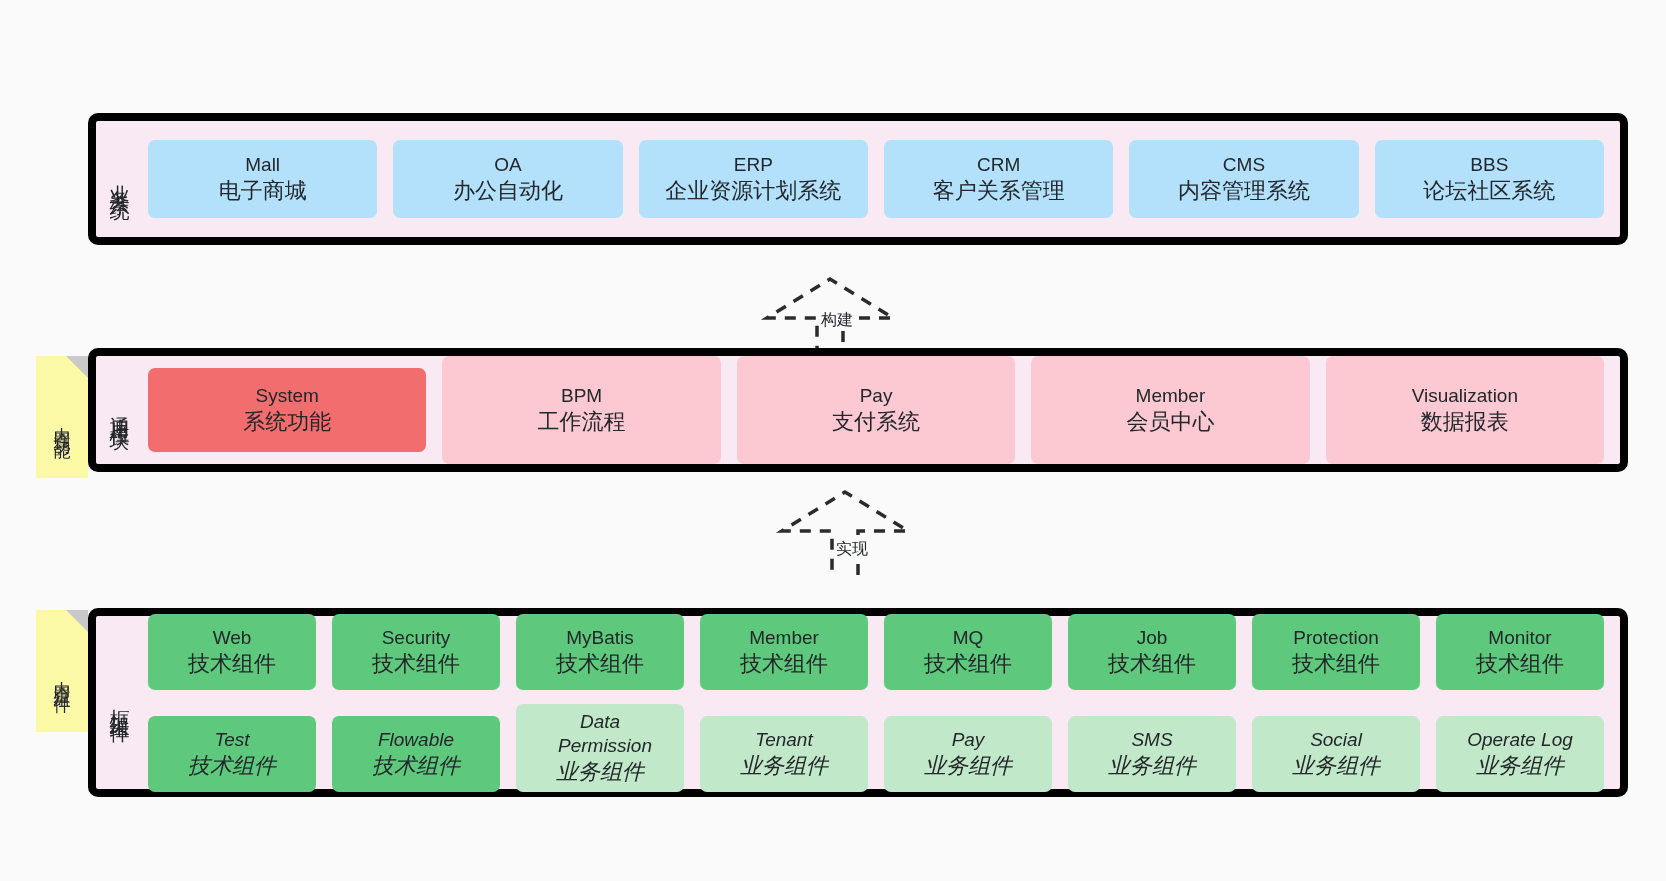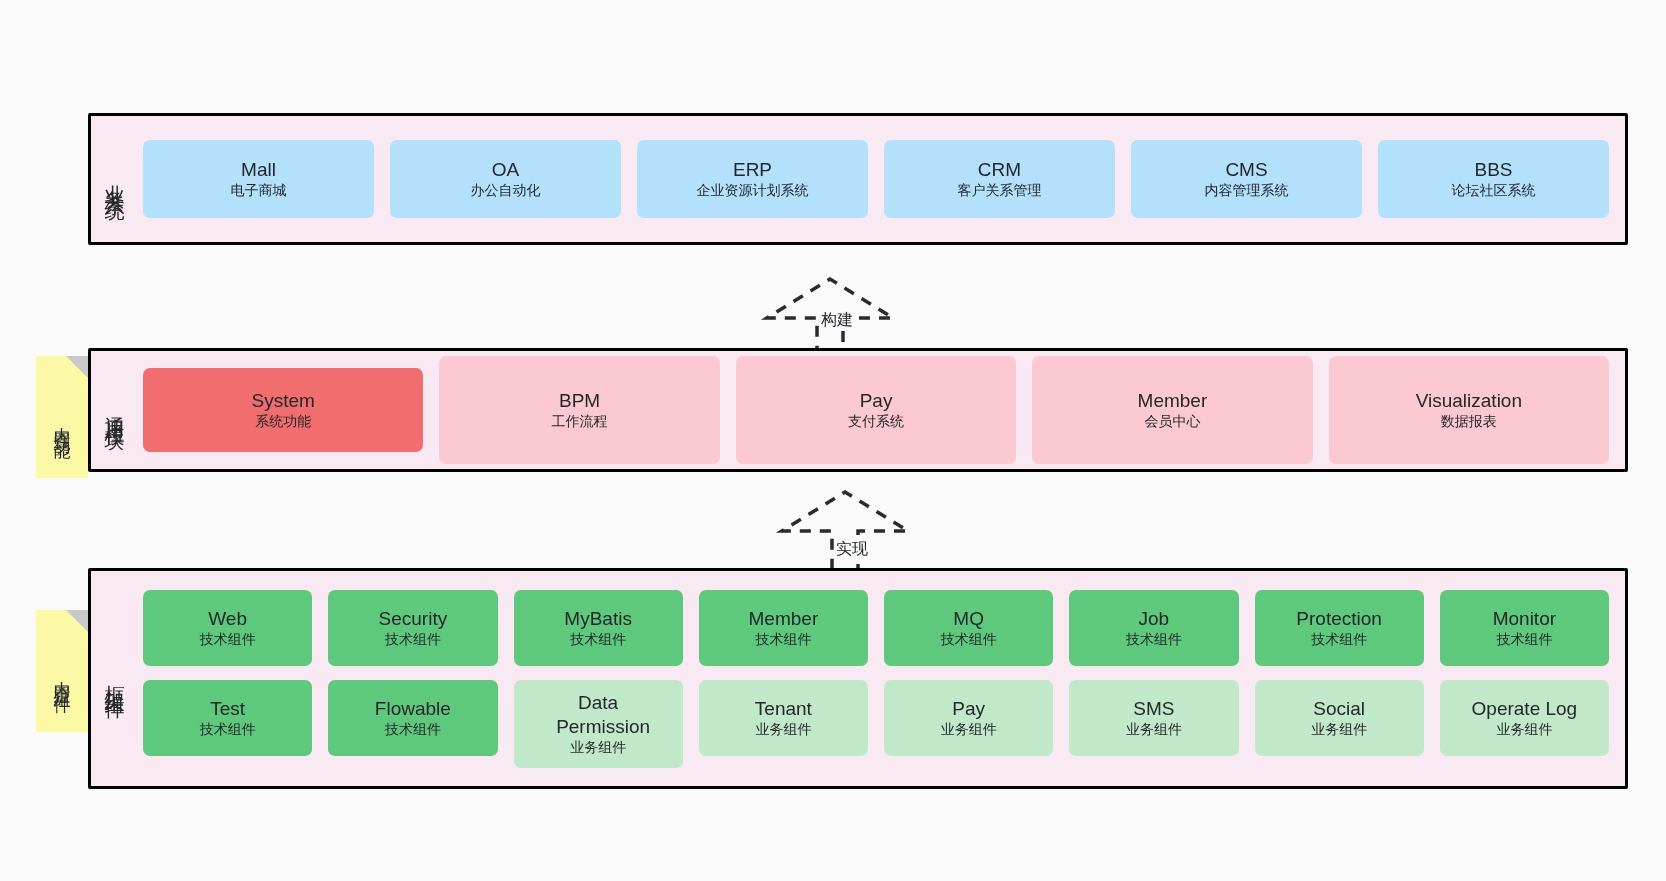--- a/index.html
+++ b/index.html
@@ -13,22 +13,22 @@
   #stage {
     position: relative;
     width: 1666px; height: 881px;
     background: #fafafa;
   }
 
   
   .band {
     position: absolute;
     background: #f9e9f3;
-    border: 3px solid #000000;
-    border-radius: 2px;
+    border: 8px solid #000000;
+    border-radius: 10px;
     display: flex;
     align-items: stretch;
   }
   .band-title {
     width: 48px;
     flex: 0 0 48px;
     display: flex;
     align-items: center;
     justify-content: center;
     padding: 6px 0;
@@ -69,21 +69,21 @@
     border-radius: 7px;
     display: flex;
     flex-direction: column;
     align-items: center;
     justify-content: center;
     text-align: center;
     color: #23272b;
     padding: 6px 4px;
   }
   .card .t1 { font-size: 19px; line-height: 1.25; }
-  .card .t2 { font-size: 14px; line-height: 1.25; }
+  .card .t2 { font-size: 22px; line-height: 1.25; }
 
   .c-blue      { background: #b3e0fb; height: 78px; }
   .c-red       { background: #f26d6d; height: 84px; }
   .c-pink      { background: #fcc9d3; height: 108px; align-items: center; }
   .c-green     { background: #5ec97c; height: 76px; }
   .c-lightgreen{ background: #c2e8ca; height: 76px; }
   .c-tall      { height: 88px; }
 
   
   .sticky {
@@ -206,21 +206,21 @@
       <path d="M 88 88 L 88 44 L 138 44 L 75 5 L 12 44 L 62 44 L 62 88" fill="none" stroke="#2b2b2b" stroke-width="3.5" stroke-dasharray="11 9" stroke-linecap="butt" stroke-linejoin="miter"></path>
     </svg>
     <div class="arrow-label" style="left:64px; top:36px;margin-top:16px;">实现</div>
   </div>
 
   <div class="sticky" style="left:36px; top:610px; width:52px; height:122px;">
     <div class="fold"></div>
     <span>内置组件</span>
   </div>
 
-  <div class="band" style="left:88px; top:568px; width:1540px; height:221px;">
+  <div class="band" style="left:88px; top:608px; width:1540px; height:189px;">
     <div class="band-title">
       <span>框架组件</span>
     </div>
     <div class="band-body two-row">
 
       <div class="row">
         <div class="card c-green">
           <div class="t1">Web</div>
           <div class="t2">技术组件</div>
         </div>
@@ -247,21 +247,21 @@
         <div class="card c-green">
           <div class="t1">Protection</div>
           <div class="t2">技术组件</div>
         </div>
         <div class="card c-green">
           <div class="t1">Monitor</div>
           <div class="t2">技术组件</div>
         </div>
       </div>
 
-      <div class="row" style="align-items:flex-start;">
+      <div class="row" style="align-items:flex-end;font-style:italic;">
         <div class="card c-green">
           <div class="t1">Test</div>
           <div class="t2">技术组件</div>
         </div>
         <div class="card c-green">
           <div class="t1">Flowable</div>
           <div class="t2">技术组件</div>
         </div>
         <div class="card c-lightgreen c-tall">
           <div class="t1" style="max-width:84px;">Data Permission</div>

